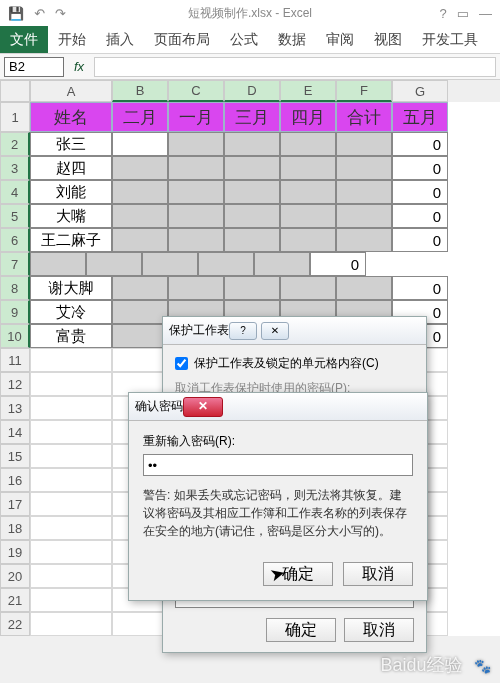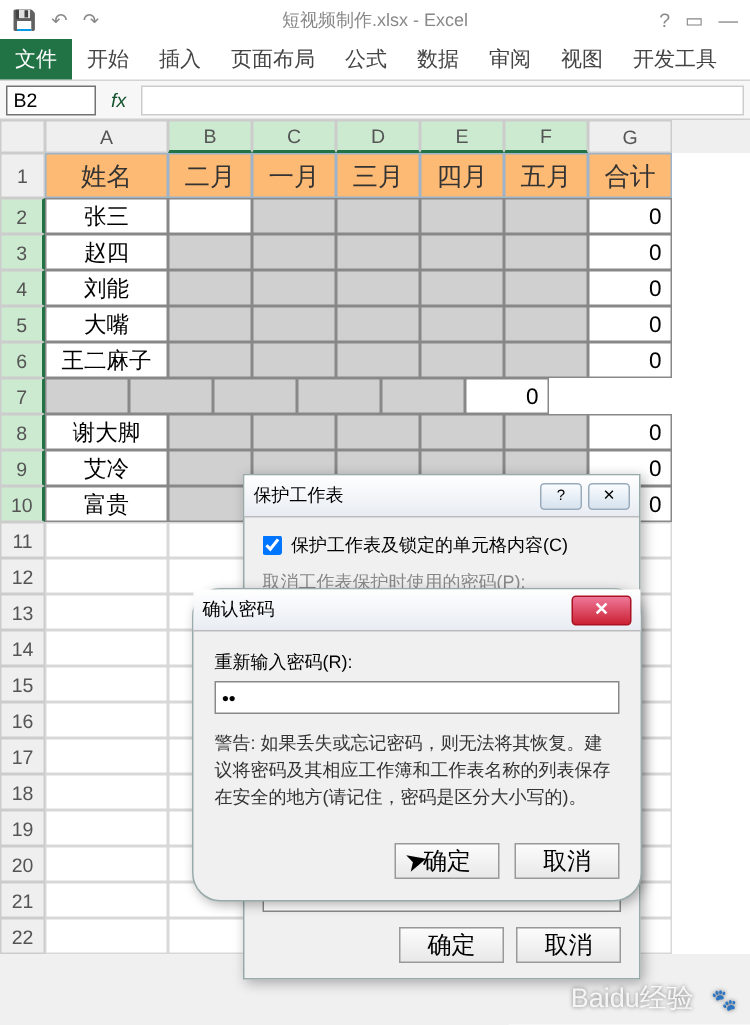--- a/index.html
+++ b/index.html
@@ -22,44 +22,44 @@
     .grid { position: relative; background: #fff; }
     .col-headers { display: flex; height: 22px; background: #efefef; }
     .corner { width: 30px; border: 1px solid #ccc; background: #efefef; }
     .ch { border: 1px solid #ccc; text-align: center; font-size: 13px; color: #555; display: flex; align-items: center; justify-content: center; }
     .ch.selected { background: #ccead0; border-bottom: 2px solid #217346; }
     
     .row { display: flex; }
     .rh { width: 30px; border: 1px solid #ccc; background: #efefef; text-align: center; font-size: 13px; color: #555; display: flex; align-items: center; justify-content: center; }
     .rh.selected { background: #ccead0; border-right: 2px solid #217346; }
     .cell { border: 1px solid #d8d8d8; font-size: 15px; display: flex; align-items: center; justify-content: center; overflow: hidden; white-space: nowrap; }
-    .header-cell { background: #fdba74; font-weight: normal; color: #333; font-size: 17px; border: 1px solid #9db4ca; }
+    .header-cell { background: #d946ef; font-weight: normal; color: #333; font-size: 17px; border: 1px solid #9db4ca; }
     .selected-range { background: #d0d0d0; }
     .active-cell { background: #fff; border: 2px solid #217346; }
     .data-border { border: 1px solid #888; }
     
     .colA { width: 82px; } .colB { width: 56px; } .colC { width: 56px; } .colD { width: 56px; } .colE { width: 56px; } .colF { width: 56px; } .colG { width: 56px; }
     .row-h { height: 24px; }
     .row-h1 { height: 30px; }
     
     
     .dialog { position: absolute; background: #f0f0f0; border: 1px solid #9aa; box-shadow: 2px 2px 8px rgba(0,0,0,0.3); font-size: 12px; }
-    .dlg-title { background: linear-gradient(#fff, #e8ecf2); height: 28px; display: flex; align-items: center; justify-content: space-between; padding: 0 6px; border-bottom: 1px solid #bbb; }
+    .dlg-title { background: linear-gradient(#fff, #e8ecf2); height: 28px; display: flex; align-items: center; justify-content: flex-start; padding: 0 6px; border-bottom: 1px solid #bbb; }
     .dlg-title .buttons { display: flex; gap: 4px; }
     .dlg-title .btn-glass { width: 28px; height: 18px; border-radius: 3px; background: linear-gradient(#fafcfe,#d6e2ee); border: 1px solid #9ab; font-size: 10px; text-align: center; line-height: 15px; }
     .dlg-title .btn-close { width: 40px; height: 20px; border-radius: 3px; background: linear-gradient(#e79,#c23); border: 1px solid #a12; color: #fff; font-size: 12px; text-align: center; font-weight: bold; line-height: 17px; }
     
     .dlg-protect { left: 162px; top: 316px; width: 265px; z-index: 10; }
     .dlg-protect .body { padding: 10px 12px; }
     .dlg-protect .checkbox-row { display: flex; align-items: center; gap: 6px; margin-bottom: 8px; }
     .dlg-protect .listbox { border: 1px solid #888; background: #fff; padding: 4px; margin-top: 6px; }
     .dlg-protect .list-item { display: flex; align-items: center; gap: 6px; padding: 2px 0; }
     .dlg-protect .btn-row { display: flex; justify-content: flex-end; gap: 8px; padding: 10px 12px; }
     
-    .dlg-confirm { left: 128px; top: 392px; width: 300px; z-index: 20; border-radius: 19px; }
+    .dlg-confirm { left: 128px; top: 392px; width: 300px; z-index: 20; }
     .dlg-confirm .body { padding: 12px 14px; }
     .dlg-confirm input[type=password] { width: 100%; height: 22px; border: 1px solid #888; background: #fff; padding: 0 4px; margin-top: 4px; font-size: 13px; }
     .dlg-confirm .warn { margin-top: 10px; line-height: 1.5; color: #333; }
     .dlg-confirm .btn-row { display: flex; justify-content: flex-end; gap: 10px; padding: 10px 14px 14px; }
     
     .btn { min-width: 70px; height: 24px; background: linear-gradient(#fcfcfc,#e8e8e8); border: 1px solid #999; font-size: 16px; cursor: pointer; position: relative; }
     
     .cursor { position: absolute; left: 270px; top: 563px; z-index: 30; font-size: 18px; transform: rotate(-15deg); }
     
     .watermark { position: absolute; bottom: 6px; right: 8px; color: rgba(255,255,255,0.85); font-size: 18px; z-index: 50; text-shadow: 0 0 3px rgba(0,0,0,0.5); display: flex; align-items: baseline; gap: 12px; }
@@ -112,22 +112,22 @@
     <div class="ch colG">G</div>
   </div>
 
   <div class="row row-h1">
     <div class="rh">1</div>
     <div class="cell header-cell colA">姓名</div>
     <div class="cell header-cell colC">二月</div>
     <div class="cell header-cell colB">一月</div>
     <div class="cell header-cell colD">三月</div>
     <div class="cell header-cell colE">四月</div>
+    <div class="cell header-cell colG">合计</div>
     <div class="cell header-cell colF">五月</div>
-    <div class="cell header-cell colG">合计</div>
   </div>
 
   <div id="data-rows">
       <div class="row row-h">
     <div class="rh selected">2</div>
     <div class="cell data-border colA">张三</div>
     <div class="cell data-border active-cell colB"></div>
     <div class="cell data-border selected-range colC"></div>
     <div class="cell data-border selected-range colD"></div>
     <div class="cell data-border selected-range colE"></div>

